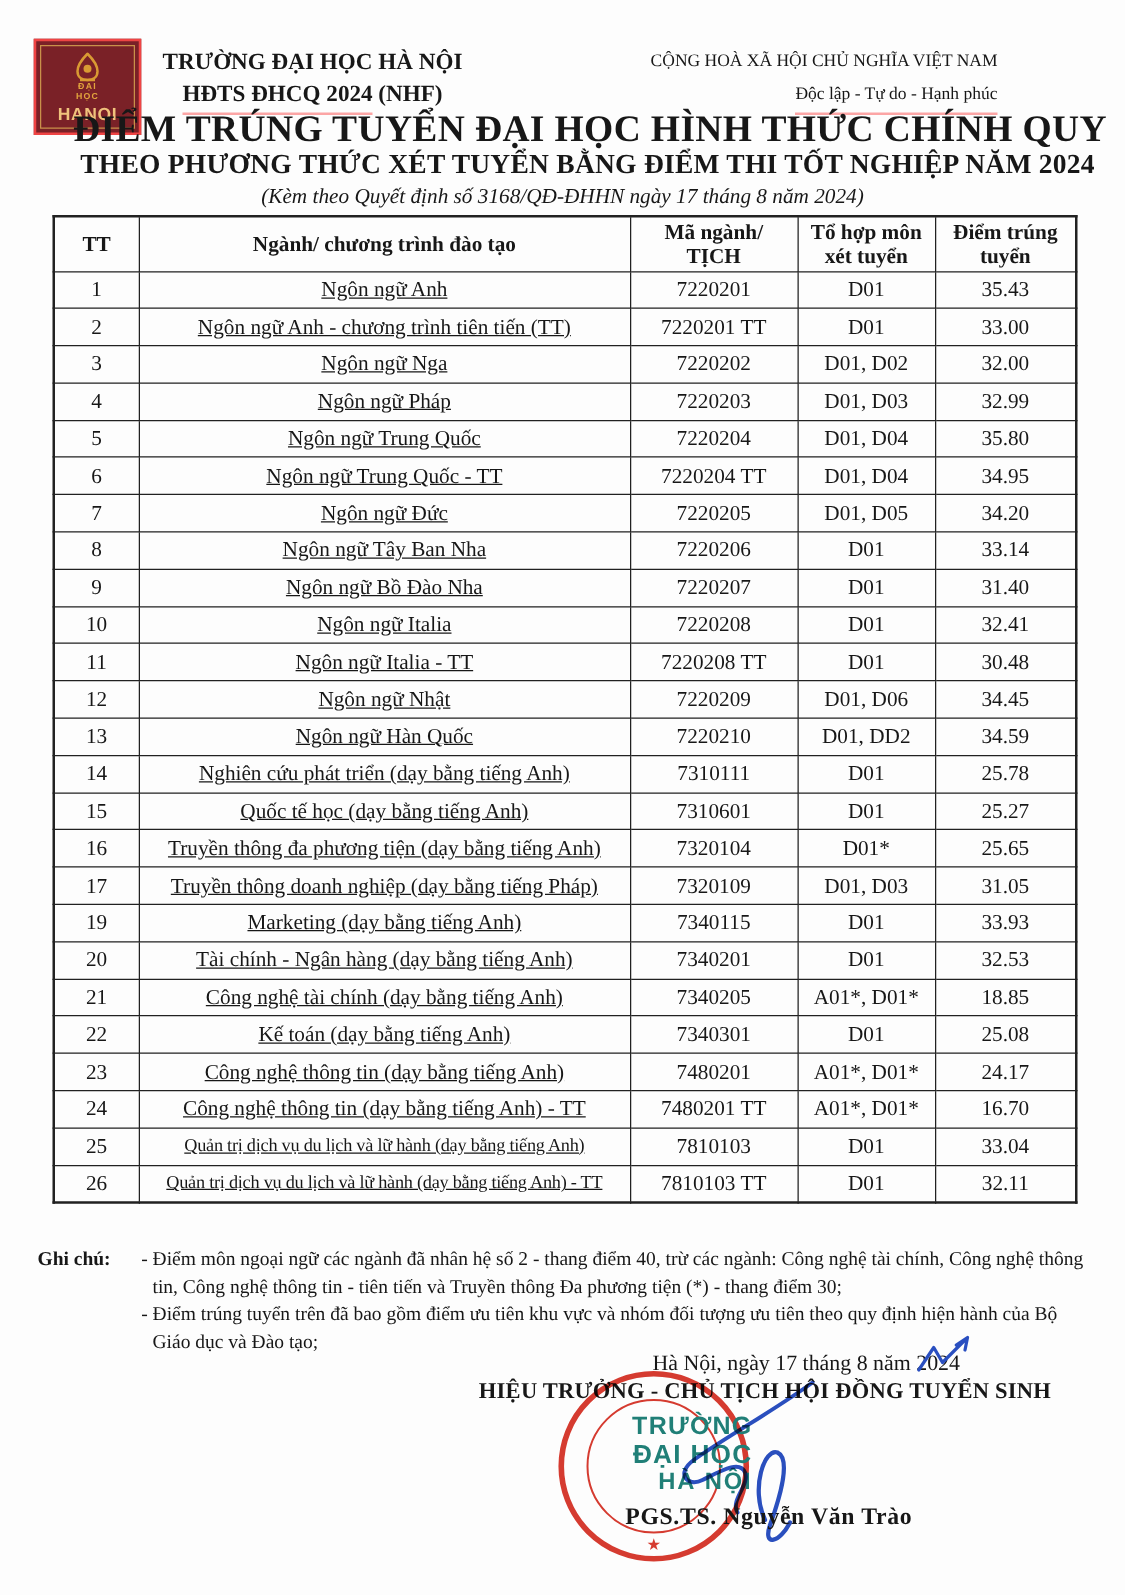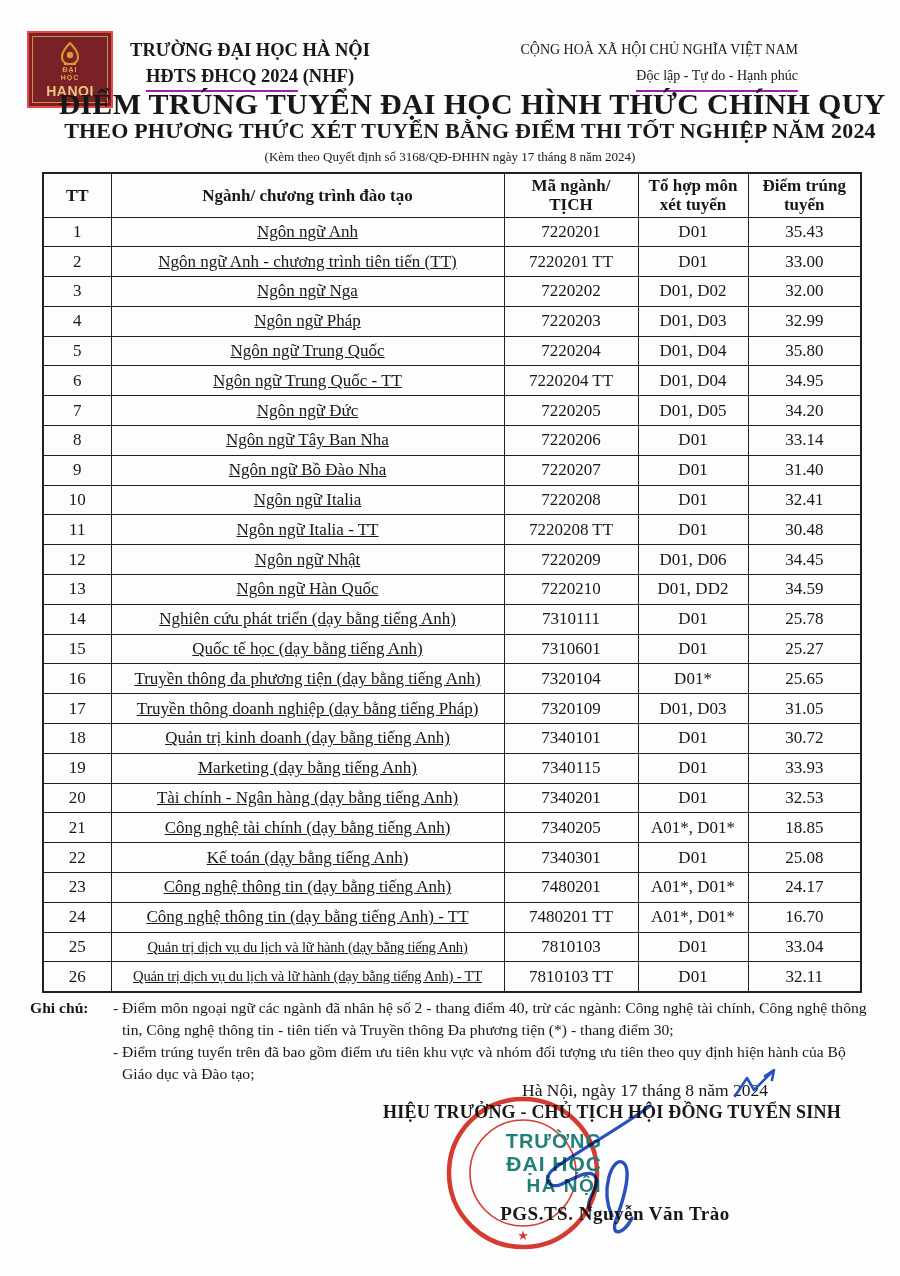--- a/index.html
+++ b/index.html
@@ -19,26 +19,26 @@
   }
   .logo-emblem{width:26px;height:24px;margin-top:1px;}
   .logo-small{font-family:"Liberation Sans",sans-serif;font-size:7px;font-weight:bold;
     color:#e2a43d;letter-spacing:1px;line-height:8px;}
   .logo-big{font-family:"Liberation Sans",sans-serif;font-size:14px;font-weight:bold;
     color:#f0c27c;letter-spacing:.5px;line-height:16px;margin-top:1px;}
   .org-left{position:absolute;left:100px;top:37px;width:300px;text-align:center;
     font-weight:bold;font-size:18.5px;line-height:26px;}
   .org-right{position:absolute;left:398px;top:37px;width:400px;text-align:right;
     font-weight:normal;font-size:14px;line-height:26px;}
-  .u-line{display:inline-block;border-bottom:2px solid #a21caf;padding-bottom:1px;}
+  .u-line{display:inline-block;border-bottom:2px solid #fca5a5;padding-bottom:1px;}
   
   .title-block{position:absolute;left:0;top:90px;width:900px;text-align:center;}
   .title-l1{font-size:30px;font-weight:bold;letter-spacing:.3px;line-height:27px;padding-left:44px;}
   .title-l2{font-size:22px;font-weight:bold;letter-spacing:.2px;line-height:28px;padding-left:40px;}
-  .title-sub{font-size:13px;line-height:22px;margin-top:1px;}
+  .title-sub{font-size:17px;font-style:italic;line-height:22px;margin-top:1px;}
   
   table.score{
     position:absolute;left:42px;top:172px;width:818px;
     border-collapse:collapse;table-layout:fixed;
   }
   table.score th,table.score td{
     border:1px solid #212121;box-sizing:border-box;
     font-size:17px;text-align:center;vertical-align:middle;padding:0 3px;
   }
   table.score{border:2px solid #212121;}
@@ -237,27 +237,20 @@
           <td class="c-score">25.65</td>
         </tr>
         <tr>
           <td class="c-tt">17</td>
           <td class="c-name">Truyền thông doanh nghiệp (dạy bằng tiếng Pháp)</td>
           <td class="c-code">7320109</td>
           <td class="c-combo">D01, D03</td>
           <td class="c-score">31.05</td>
         </tr>
         <tr>
-          <td class="c-tt">18</td>
-          <td class="c-name">Quản trị kinh doanh (dạy bằng tiếng Anh)</td>
-          <td class="c-code">7340101</td>
-          <td class="c-combo">D01</td>
-          <td class="c-score">30.72</td>
-        </tr>
-        <tr>
           <td class="c-tt">19</td>
           <td class="c-name">Marketing (dạy bằng tiếng Anh)</td>
           <td class="c-code">7340115</td>
           <td class="c-combo">D01</td>
           <td class="c-score">33.93</td>
         </tr>
         <tr>
           <td class="c-tt">20</td>
           <td class="c-name">Tài chính - Ngân hàng (dạy bằng tiếng Anh)</td>
           <td class="c-code">7340201</td>

